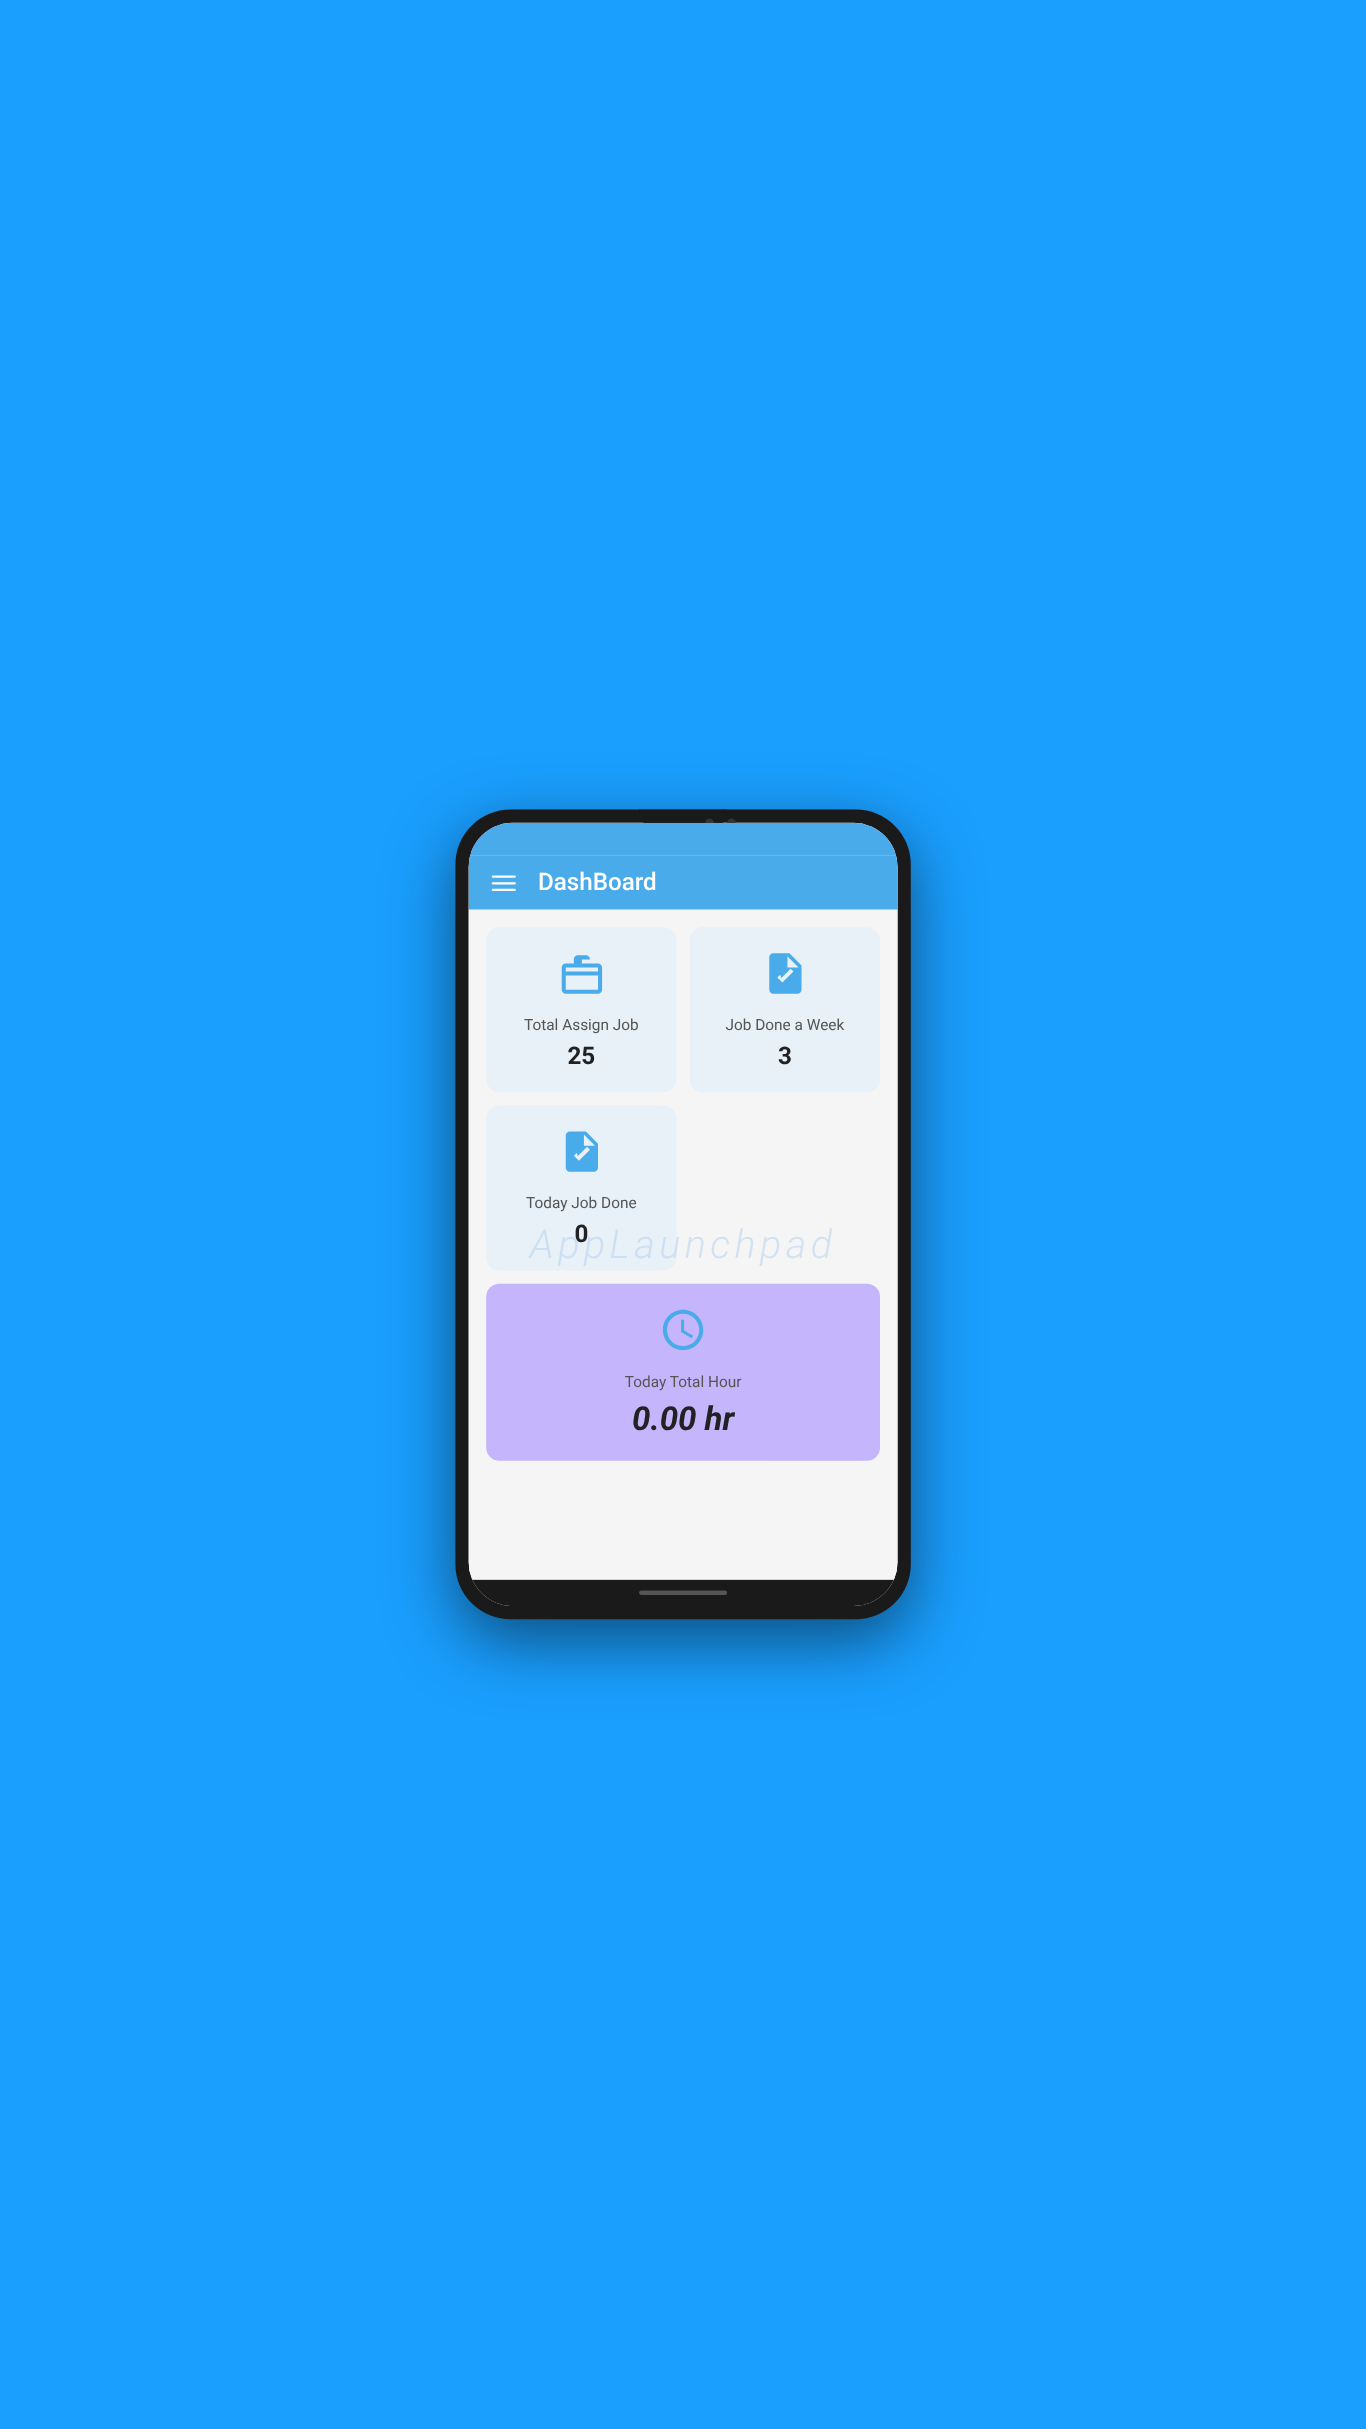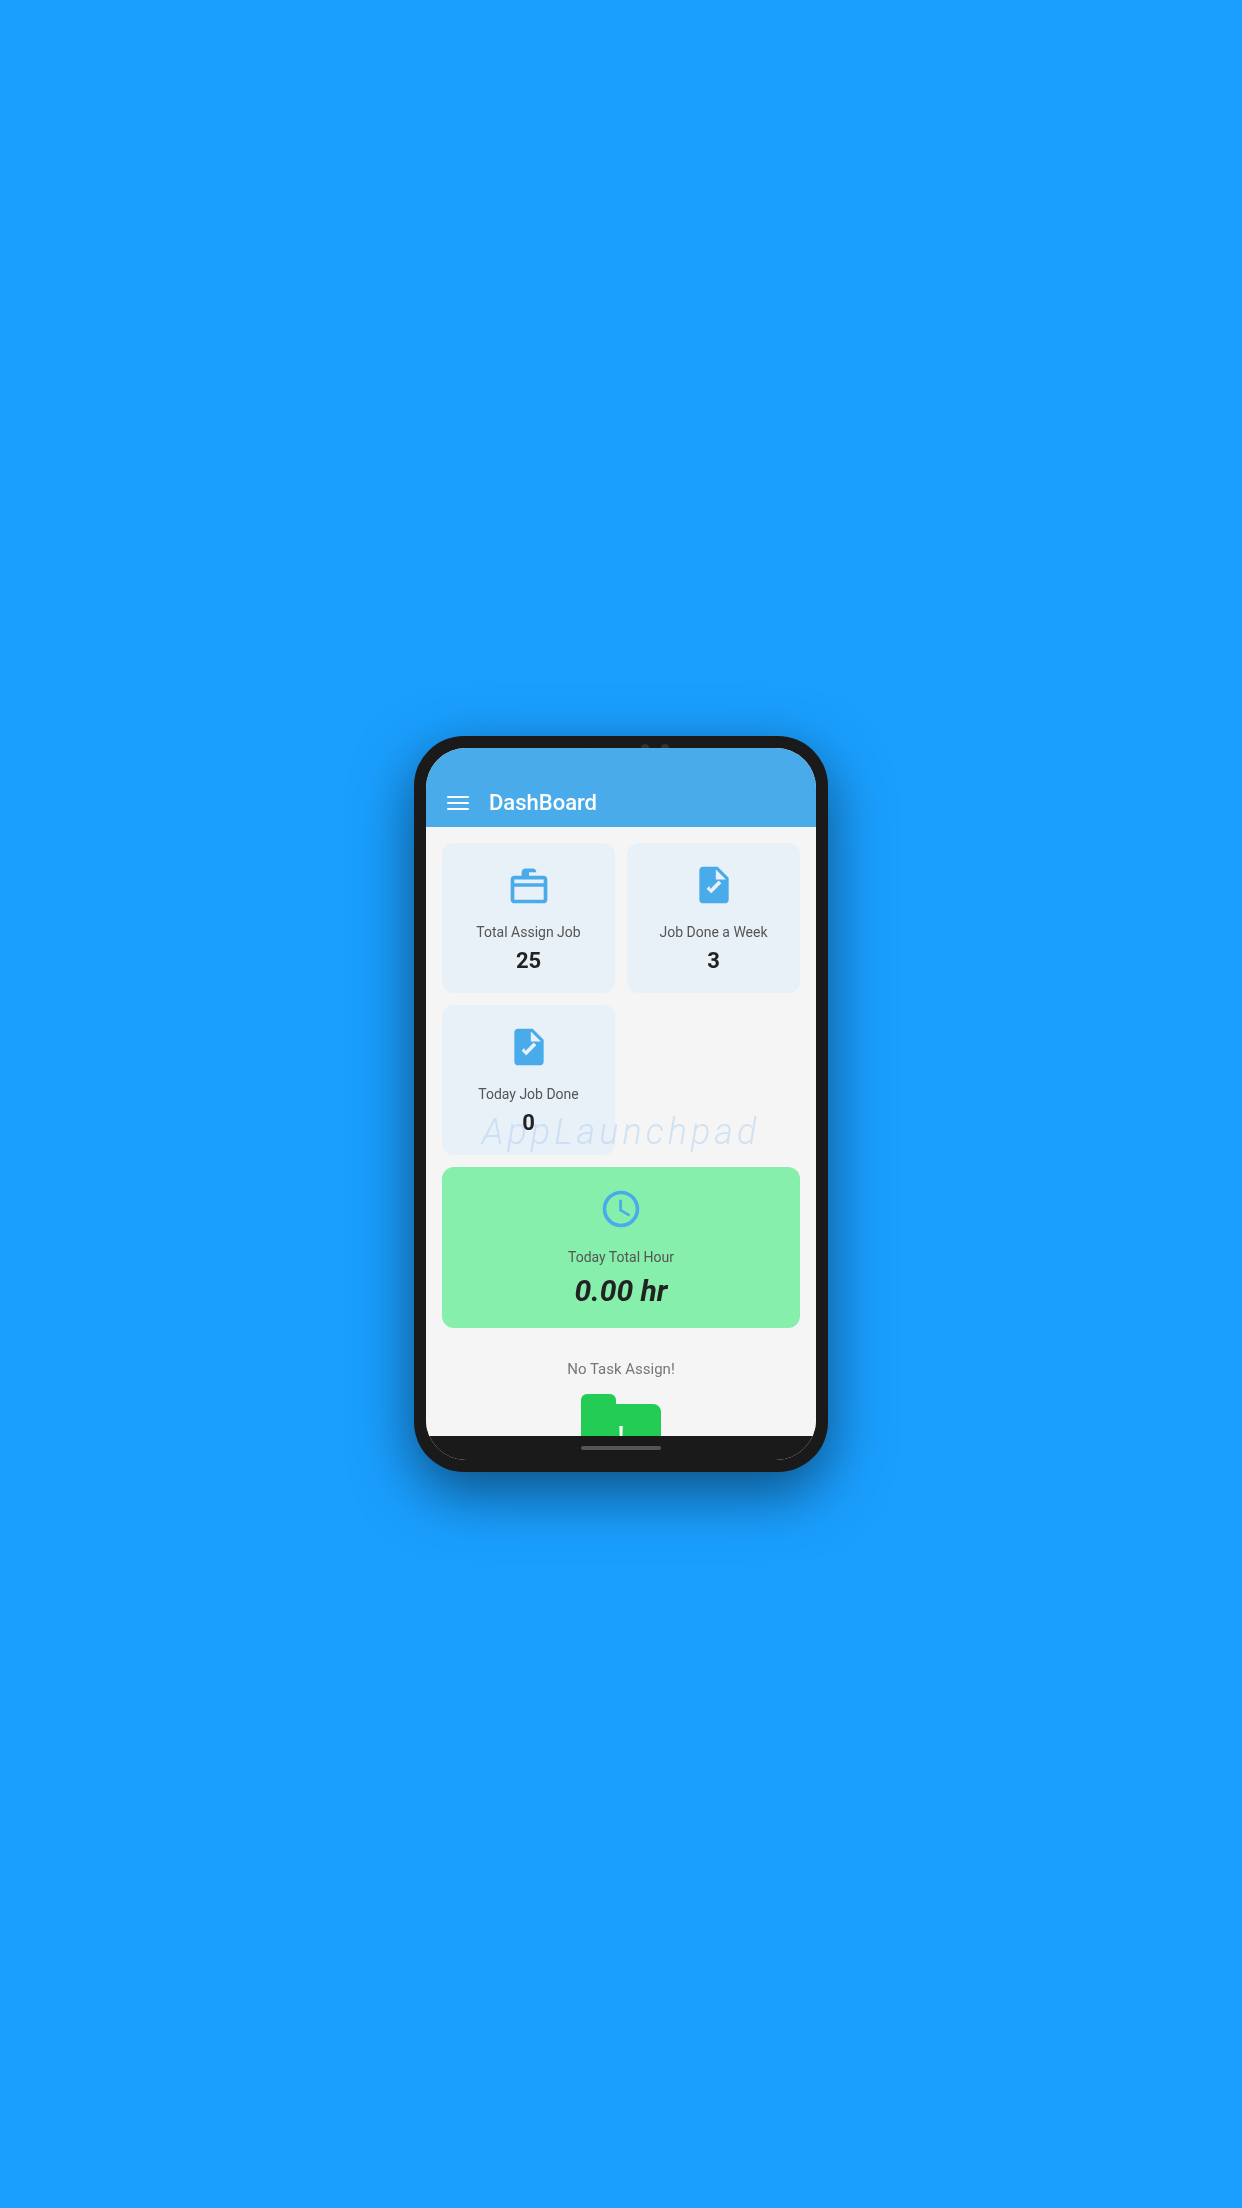--- a/index.html
+++ b/index.html
@@ -134,21 +134,21 @@
     }
 
     .stat-value {
       font-size: 22px;
       font-weight: bold;
       color: #222;
     }
 
     
     .wide-card {
-      background: #86efac;
+      background: #c4b5fd;
       border-radius: 12px;
       padding: 20px 16px;
       display: flex;
       flex-direction: column;
       align-items: center;
       gap: 8px;
       margin-bottom: 12px;
     }
 
     .wide-card .stat-icon {
@@ -326,30 +326,20 @@
       <div class="wide-card">
         <div class="stat-icon">
           <svg class="icon-svg" viewBox="0 0 24 24" xmlns="http://www.w3.org/2000/svg">
             <path d="M11.99 2C6.47 2 2 6.48 2 12s4.47 10 9.99 10C17.52 22 22 17.52 22 12S17.52 2 11.99 2zM12 20c-4.42 0-8-3.58-8-8s3.58-8 8-8 8 3.58 8 8-3.58 8-8 8zm.5-13H11v6l5.25 3.15.75-1.23-4.5-2.67V7z"></path>
           </svg>
         </div>
         <span class="stat-label">Today Total Hour</span>
         <span class="stat-value">0.00 hr</span>
       </div>
 
-      <div class="no-task-section">
-        <span class="no-task-text">No Task Assign!</span>
-
-        <div class="folder-icon">
-          <div class="folder-tab"></div>
-          <div class="folder-shadow"></div>
-          <div class="folder-back"></div>
-          <span class="folder-exclaim">!</span>
-        </div>
-      </div>
 
     </div>
 
     <div class="bottom-bar">
       <div class="home-indicator"></div>
     </div>
   </div>
 </div>
 
 </body></html>

